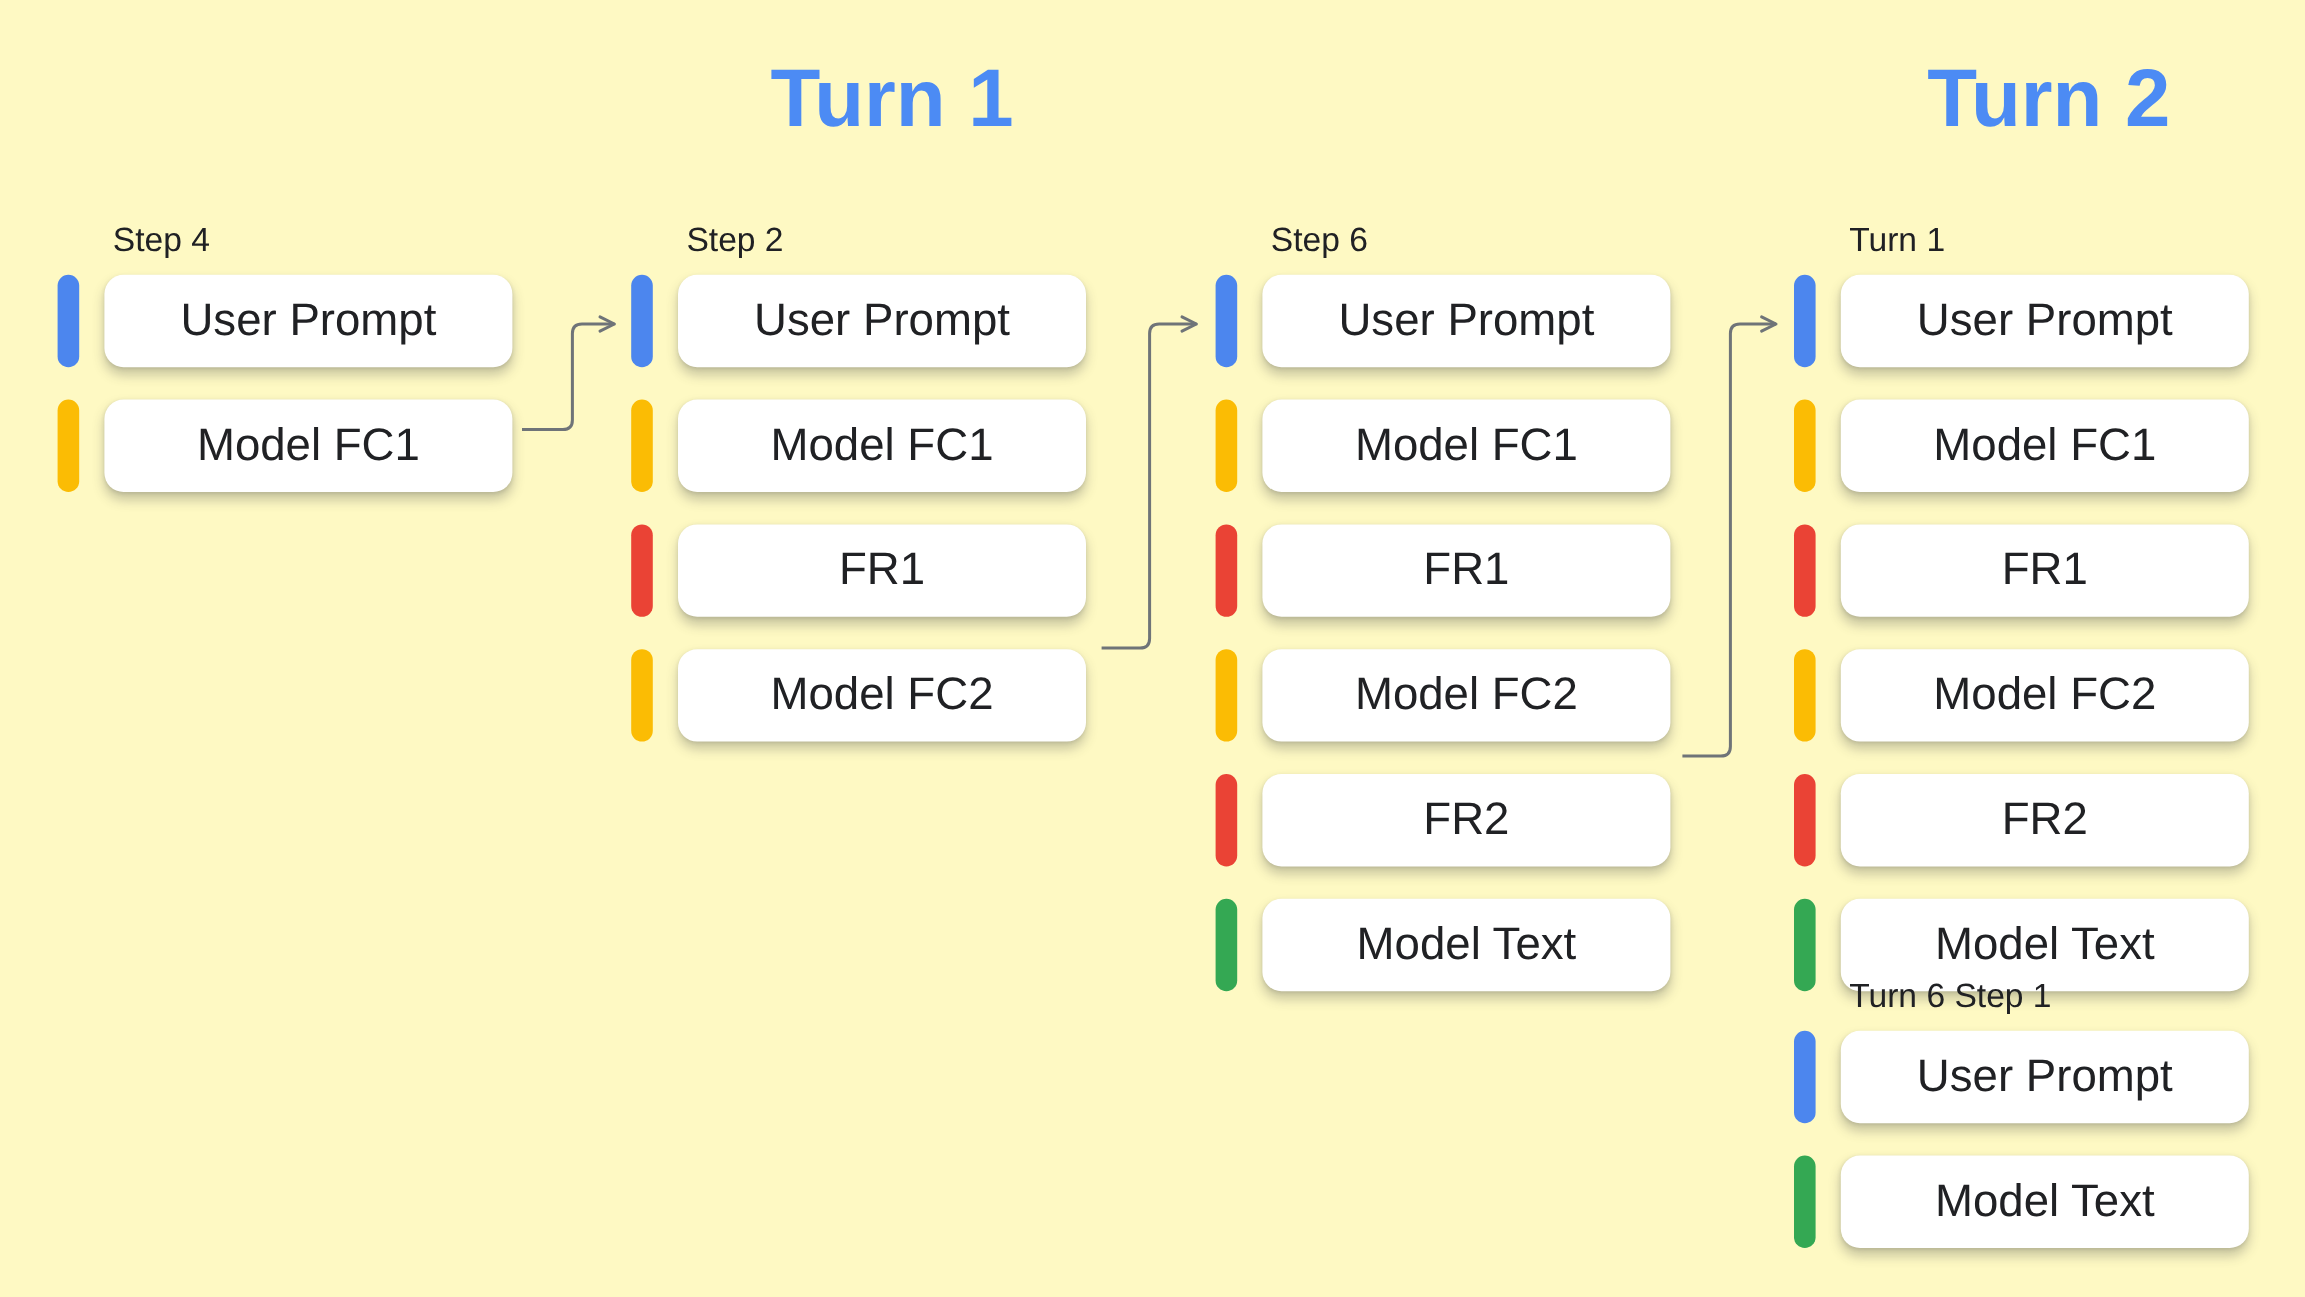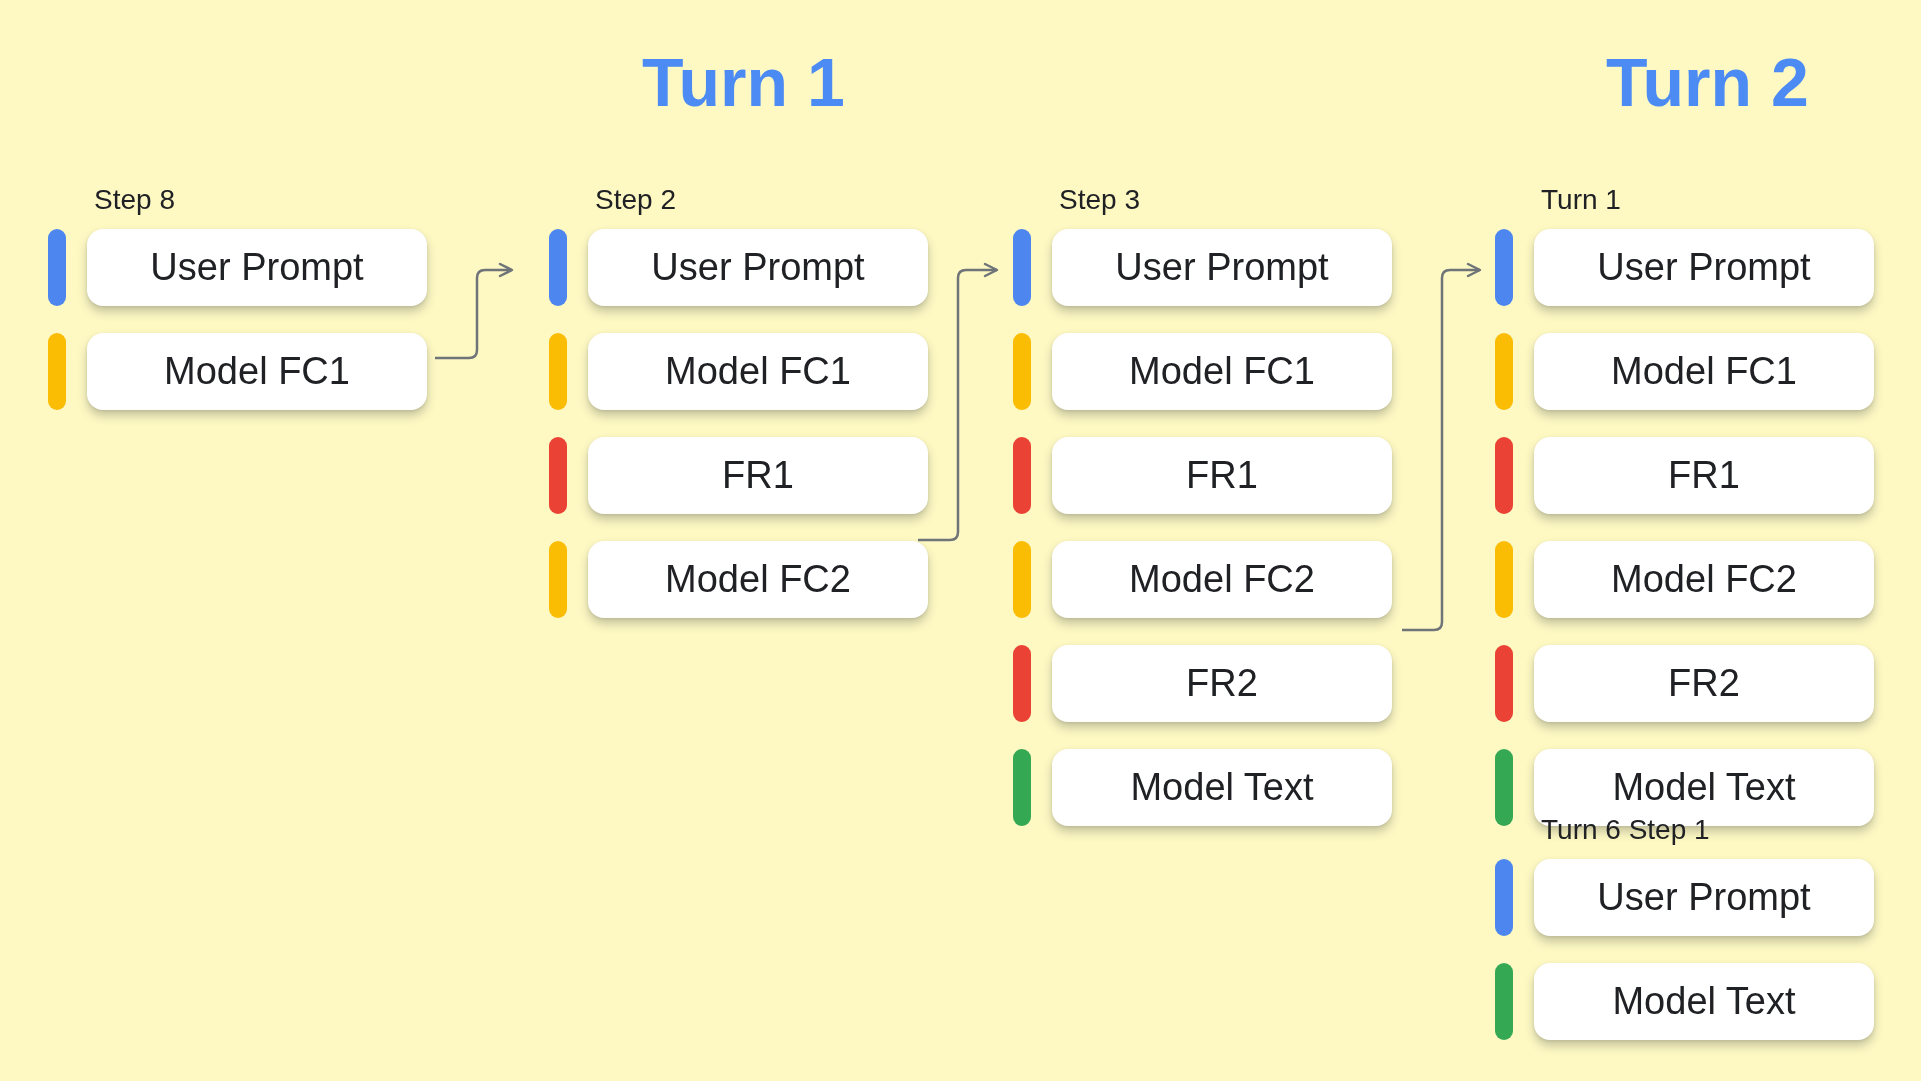--- a/index.html
+++ b/index.html
@@ -8,21 +8,21 @@
     font-family:"Liberation Sans",sans-serif;color:#202124;
   }
   .title{
     position:absolute;top:44px;font-size:68px;line-height:76px;font-weight:600;
     color:#4C8BF4;white-space:nowrap;
   }
   .title-1{left:642px;}
   .title-2{left:1606px;text-align:right;}
   .column{position:absolute;width:379px;}
   .col-1{left:48px;top:185px;}
-  .col-2{left:549px;top:185px;}
+  .col-2{left:526px;top:185px;}
   .col-3{left:1013px;top:185px;}
   .col-4{left:1495px;top:185px;}
   .col-5{left:1495px;top:815px;}
   .col-label{
     margin-left:46px;height:30px;line-height:30px;margin-bottom:14px;
     font-size:28px;color:#202124;white-space:nowrap;
   }
   .row{position:relative;height:90px;margin-bottom:14px;}
   .bar{
     position:absolute;left:0;top:0;width:18px;height:77px;border-radius:9px;
@@ -38,21 +38,21 @@
 </style>
 </head>
 <body>
 
 <div class="canvas">
 
   <div class="title title-1">Turn 1</div>
   <div class="title title-2">Turn 2</div>
 
   <div class="column col-1">
-    <div class="col-label">Step 8</div>
+    <div class="col-label">Step 4</div>
     <div class="col-items">
         <div class="row">
           <span class="bar" style="background: rgb(76, 134, 238);"></span>
           <div class="box">User Prompt</div>
         </div>
         <div class="row">
           <span class="bar" style="background: rgb(251, 188, 4);"></span>
           <div class="box">Model FC1</div>
         </div>
       </div>
@@ -74,21 +74,21 @@
           <div class="box">FR1</div>
         </div>
         <div class="row">
           <span class="bar" style="background: rgb(251, 188, 4);"></span>
           <div class="box">Model FC2</div>
         </div>
       </div>
   </div>
 
   <div class="column col-3">
-    <div class="col-label">Step 3</div>
+    <div class="col-label">Step 6</div>
     <div class="col-items">
         <div class="row">
           <span class="bar" style="background: rgb(76, 134, 238);"></span>
           <div class="box">User Prompt</div>
         </div>
         <div class="row">
           <span class="bar" style="background: rgb(251, 188, 4);"></span>
           <div class="box">Model FC1</div>
         </div>
         <div class="row">

